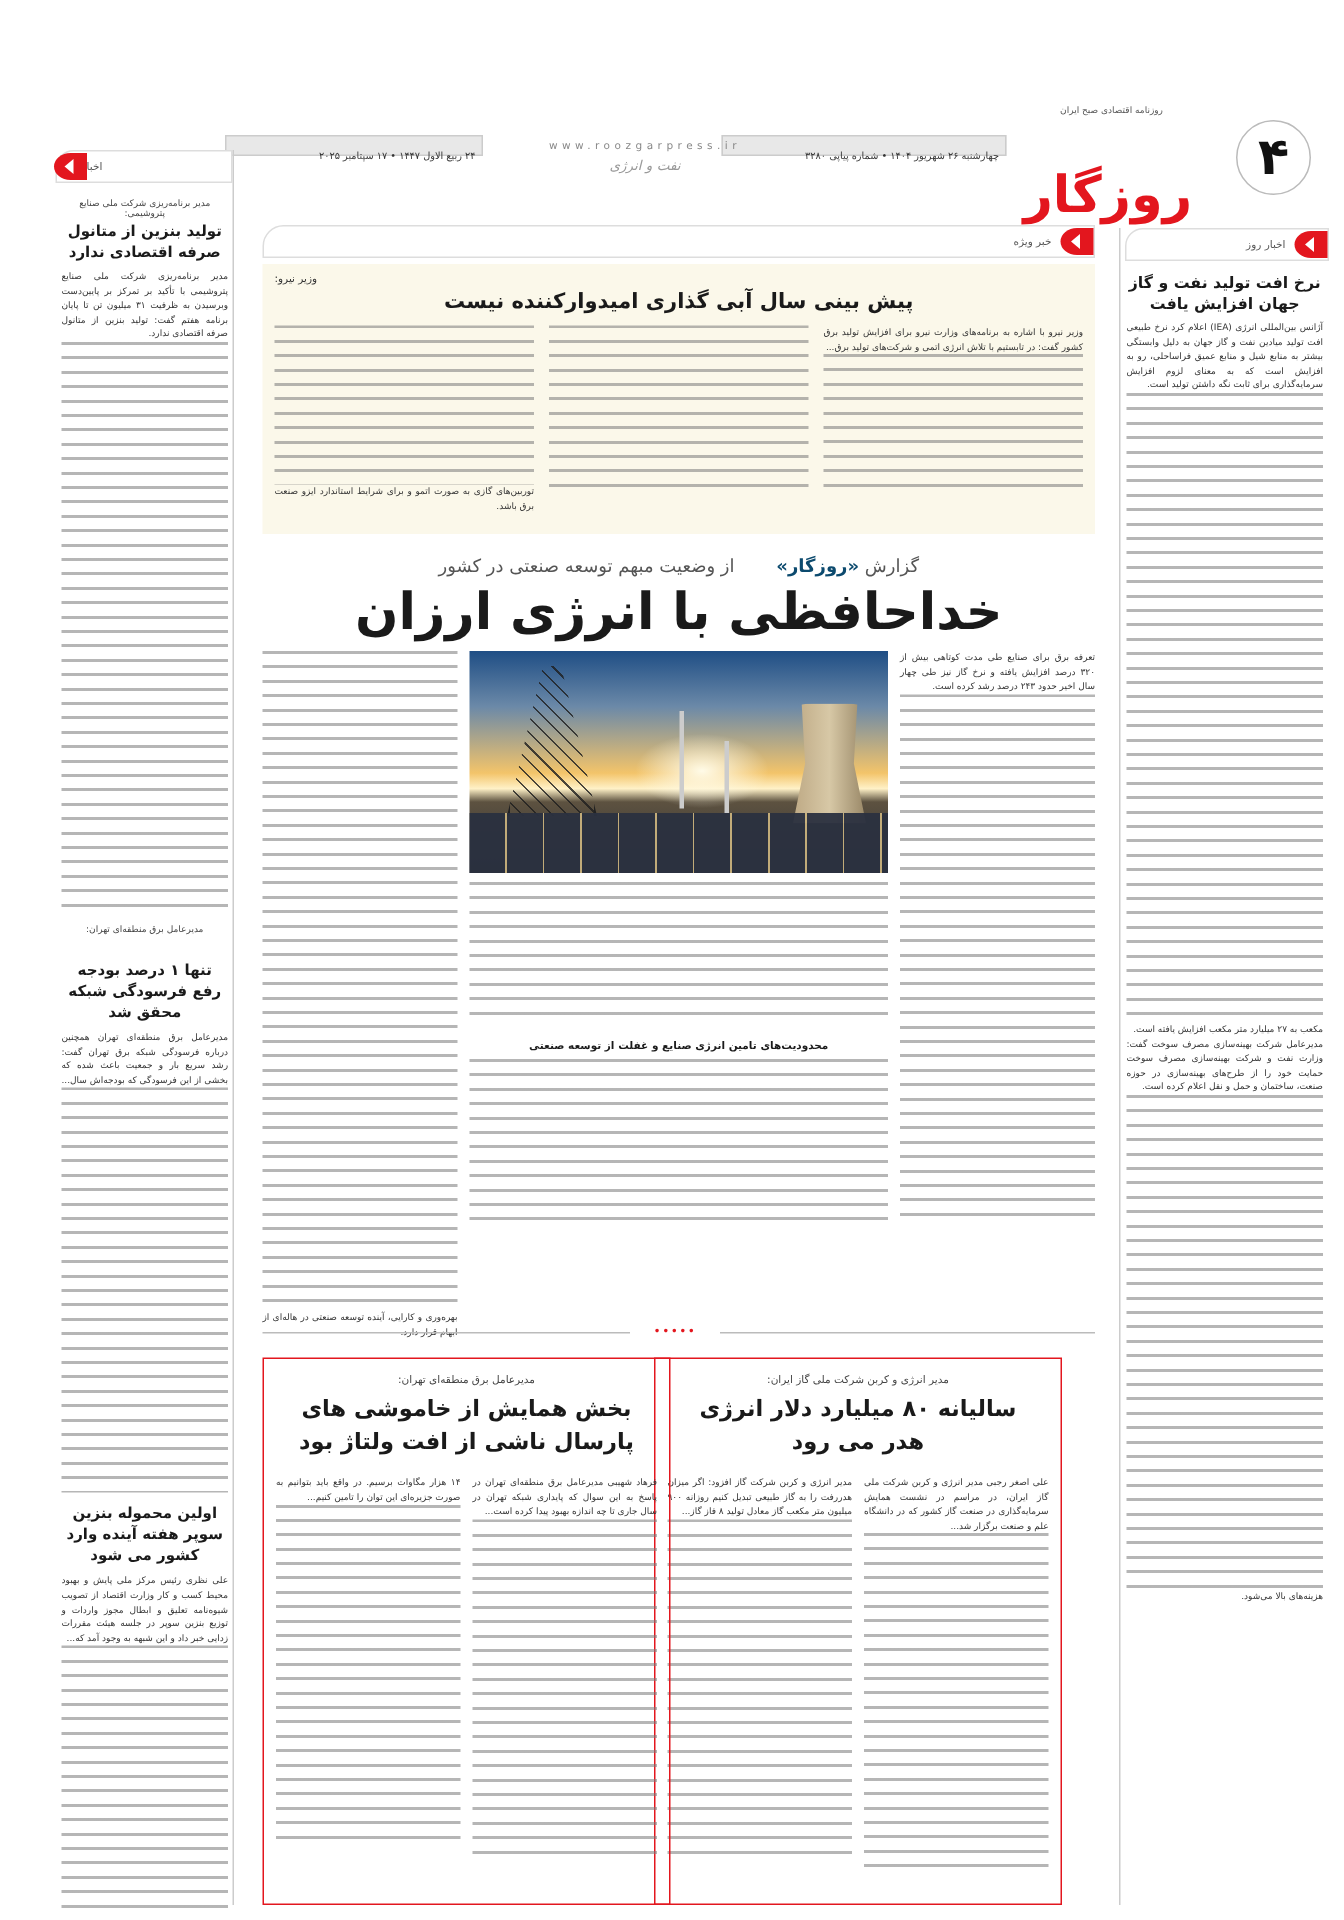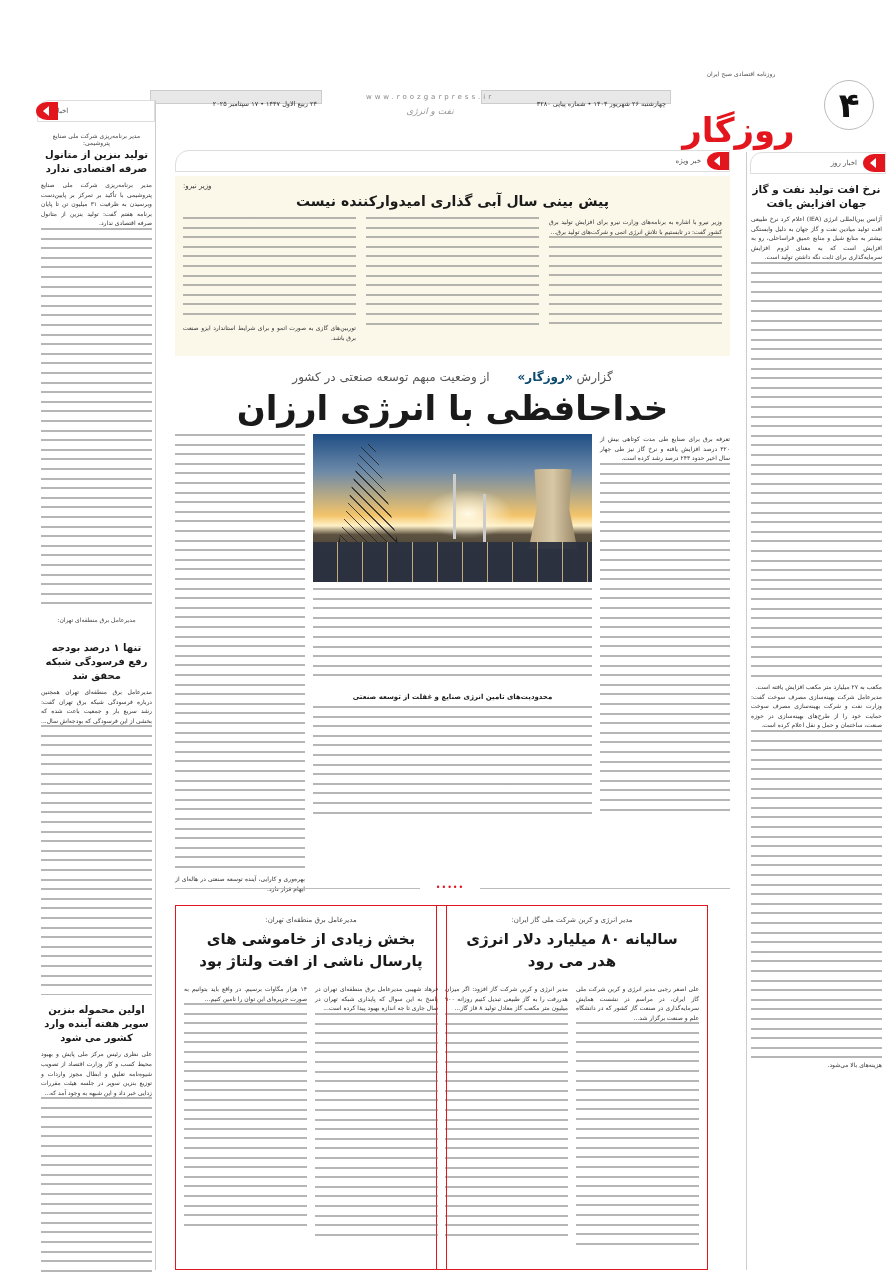--- a/index.html
+++ b/index.html
@@ -136,21 +136,21 @@
     </div>
     <div style="flex:1;">
       <p class="txt">مدیر انرژی و کربن شرکت گاز افزود: اگر میزان هدررفت را به گاز طبیعی تبدیل کنیم روزانه ۹۰۰ میلیون متر مکعب گاز معادل تولید ۸ فاز گاز...</p>
       <div class="lines" style="height:225px;"></div>
     </div>
   </div>
 </div>
 
 <div class="abs" style="top:905px;left:175px;width:272px;height:365px;border:1.5px solid #e3161e;padding:10px 8px;">
   <div style="font-size:7px;text-align:center;color:#444;">مدیرعامل برق منطقه‌ای تهران:</div>
-  <h2 style="font-size:15px;line-height:22px;margin:4px 10px 12px;">بخش زیادی از خاموشی های پارسال ناشی از افت ولتاژ بود</h2>
+  <h2 style="font-size:15px;line-height:22px;margin:4px 10px 12px;">بخش همایش از خاموشی های پارسال ناشی از افت ولتاژ بود</h2>
   <div style="display:flex;gap:8px;">
     <div style="flex:1;">
       <p class="txt">فرهاد شهیبی مدیرعامل برق منطقه‌ای تهران در پاسخ به این سوال که پایداری شبکه تهران در سال جاری تا چه اندازه بهبود پیدا کرده است...</p>
       <div class="lines" style="height:225px;"></div>
     </div>
     <div style="flex:1;">
       <p class="txt">۱۴ هزار مگاوات برسیم. در واقع باید بتوانیم به صورت جزیره‌ای این توان را تامین کنیم...</p>
       <div class="lines" style="height:225px;"></div>
     </div>
   </div>

